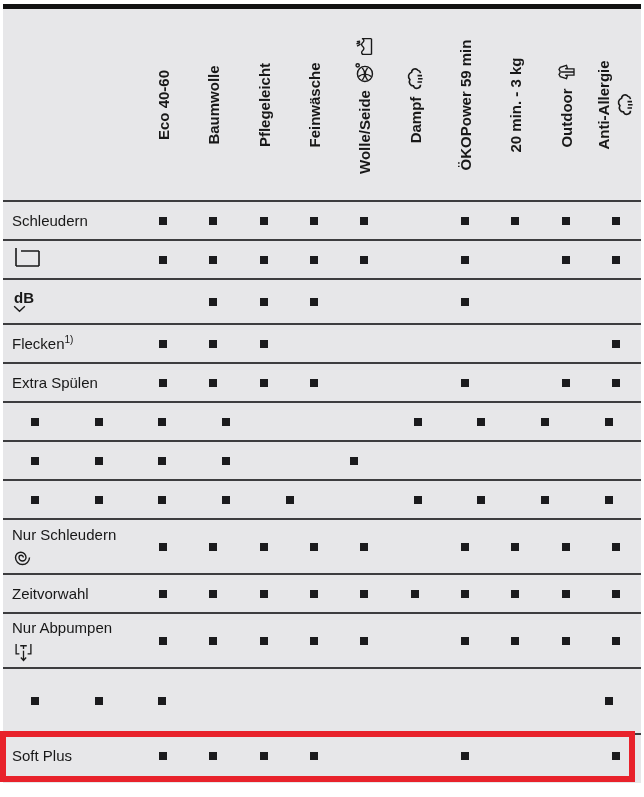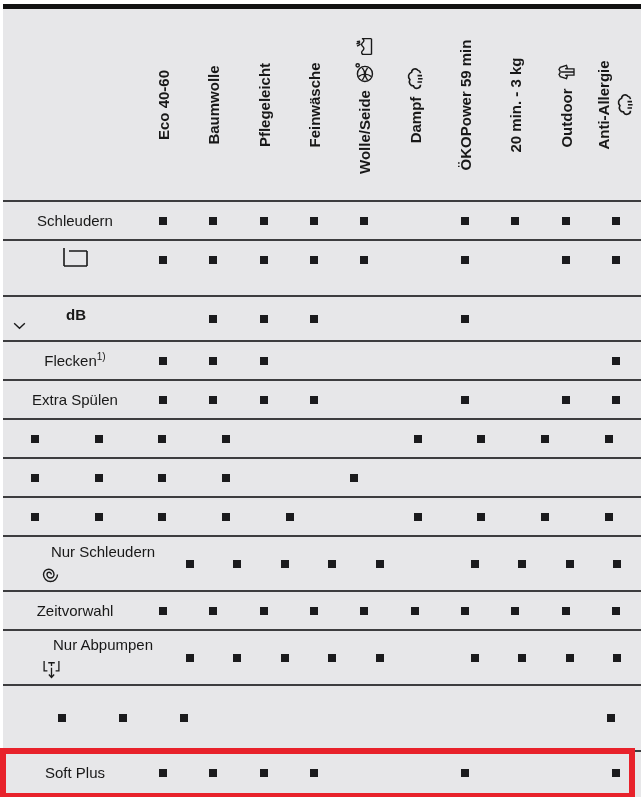--- a/index.html
+++ b/index.html
@@ -11,24 +11,24 @@
   .header-row{display:flex;height:191px;}
   .hspacer{width:135px;flex:0 0 135px;}
   .hcell{flex:1;position:relative;}
   .hrot{position:absolute;left:50%;top:50%;width:186px;height:50px;
         transform:translate(-50%,-50%) rotate(-90deg);
         display:flex;flex-direction:column;justify-content:center;}
   .hline{display:flex;align-items:center;justify-content:center;gap:6px;
          font-weight:bold;font-size:15px;white-space:nowrap;}
   .hline2{display:flex;align-items:center;justify-content:center;margin-top:1px;}
   
-  .trow{display:flex;align-items:center;border-top:2px solid #3d3d3f;min-height:37px;text-align:center;}
-  .trow.t2{min-height:53px;padding-left:28px;}
+  .trow{display:flex;align-items:center;border-top:2px solid #3d3d3f;min-height:37px;}
+  .trow.t2{min-height:53px;}
   .trow.t2.big{min-height:64px;}
-  .trow.tdb{min-height:43px;margin-top:17px;}
+  .trow.tdb{min-height:43px;}
   .trow.hl{min-height:41px;position:relative;}
   .rlabel{width:135px;flex:0 0 135px;padding-left:9px;box-sizing:border-box;
           font-size:15px;line-height:18px;}
   .rlabel sup{font-size:10px;line-height:0;}
   .rlabel .line2{margin-top:3px;display:flex;align-items:center;}
   .rlabel .inline-ic{vertical-align:-5px;margin-left:5px;}
   .rlabel .dbtxt{font-weight:bold;font-size:15px;display:block;line-height:14px;margin-left:2px;}
   .cells{flex:1;display:flex;align-self:stretch;}
   .cell{flex:1;display:flex;align-items:center;justify-content:center;}
   .sq{width:8px;height:8px;background:#1b1b1d;}

